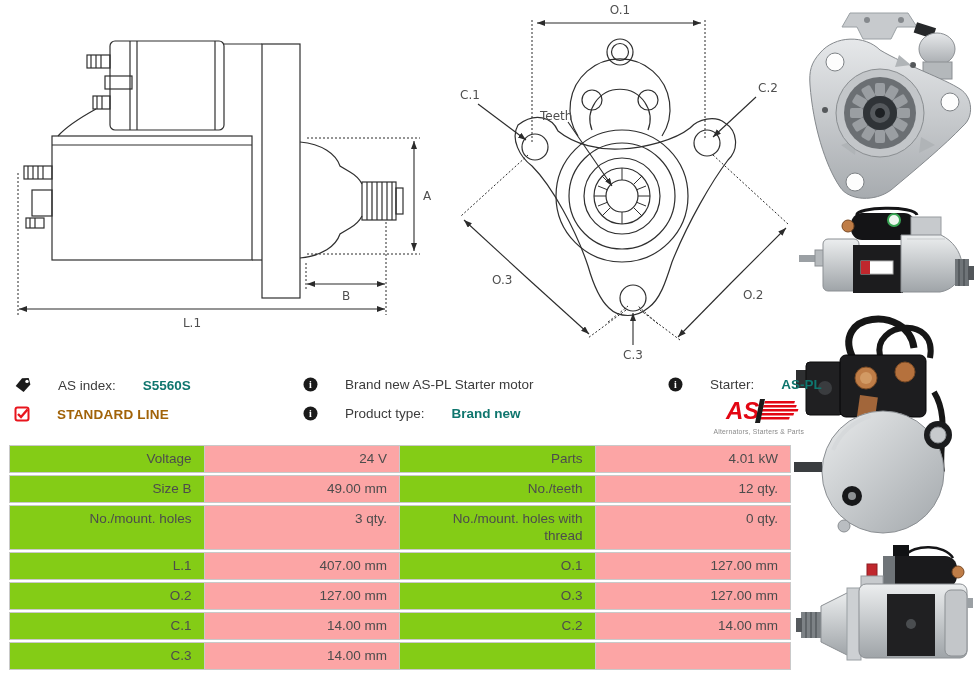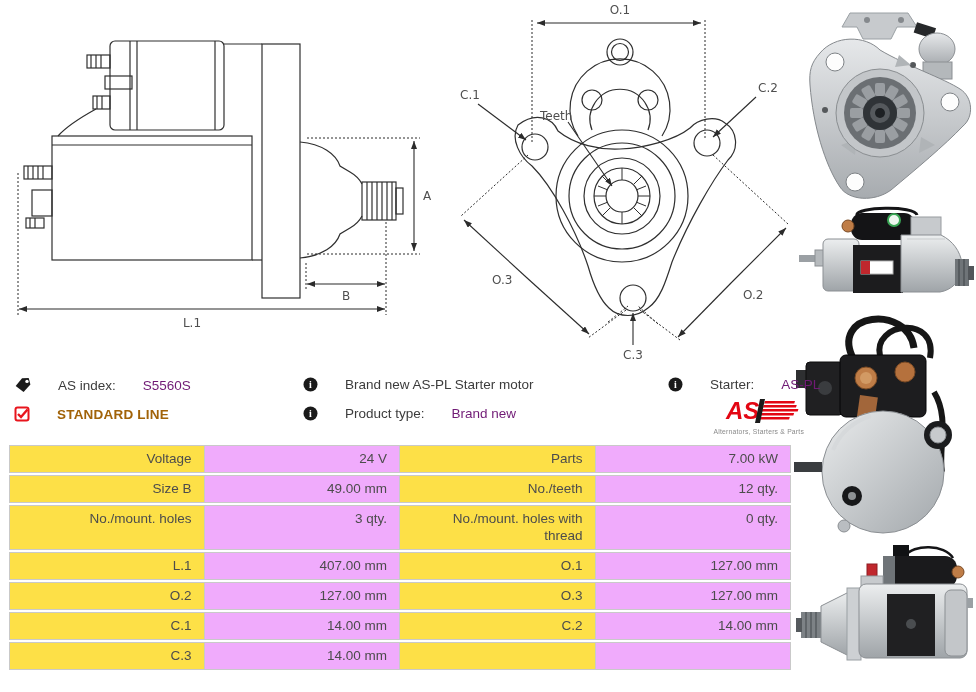--- a/index.html
+++ b/index.html
@@ -2,35 +2,35 @@
 <html><head>
 <meta charset="utf-8">
 <style>
   html,body{margin:0;padding:0;background:#fff;}
   .page{position:relative;width:976px;height:692px;background:#fff;overflow:hidden;
         font-family:"Liberation Sans",sans-serif;color:#4c4c4c;}
   .abs{position:absolute;}
 
   
   .info-line{display:flex;align-items:center;gap:27px;font-size:13.5px;color:#3c3c3c;white-space:nowrap;}
-  .info-line b{color:#701a75;font-weight:400;}
+  .info-line b{color:#0f766e;font-weight:700;}
   .std-line{color:#a16207;font-weight:700;letter-spacing:.2px;}
   .icon{flex:0 0 auto;display:inline-flex;}
 
   
   .logo-sub{font-size:6.8px;color:#8a8a8a;letter-spacing:.2px;}
 
   
   table.spec{border-collapse:separate;border-spacing:0 2px;width:782px;table-layout:fixed;
              font-size:13.5px;color:#4c4c4c;}
   table.spec td{border:1px solid #c9c9c9;padding:4px 12px 5px 12px;text-align:right;
                 vertical-align:top;line-height:17px;overflow:hidden;}
   table.spec td:not(:first-child){border-left:0;}
-  td.lbl{background:#fde047;}
-  td.val{background:#f0abfc;}
+  td.lbl{background:#84cc16;}
+  td.val{background:#fca5a5;}
 
   
   .dimtxt{font-family:"DejaVu Sans",sans-serif;font-size:12px;fill:#4f4f4f;}
 </style>
 </head>
 <body>
 
 <div class="page">
 
   <svg class="abs" style="left:10px;top:8px" width="430" height="345" viewBox="0 0 430 345">
@@ -392,21 +392,21 @@
         <col style="width:195px">
         <col style="width:195px">
         <col style="width:195px">
         <col style="width:195px">
       </colgroup>
     <tbody>
       <tr>
         <td class="lbl">Voltage</td>
         <td class="val">24 V</td>
         <td class="lbl">Parts</td>
-        <td class="val">7.00 kW</td>
+        <td class="val">4.01 kW</td>
       </tr>
       <tr>
         <td class="lbl">Size B</td>
         <td class="val">49.00 mm</td>
         <td class="lbl">No./teeth</td>
         <td class="val">12 qty.</td>
       </tr>
       <tr>
         <td class="lbl">No./mount. holes</td>
         <td class="val">3 qty.</td>

